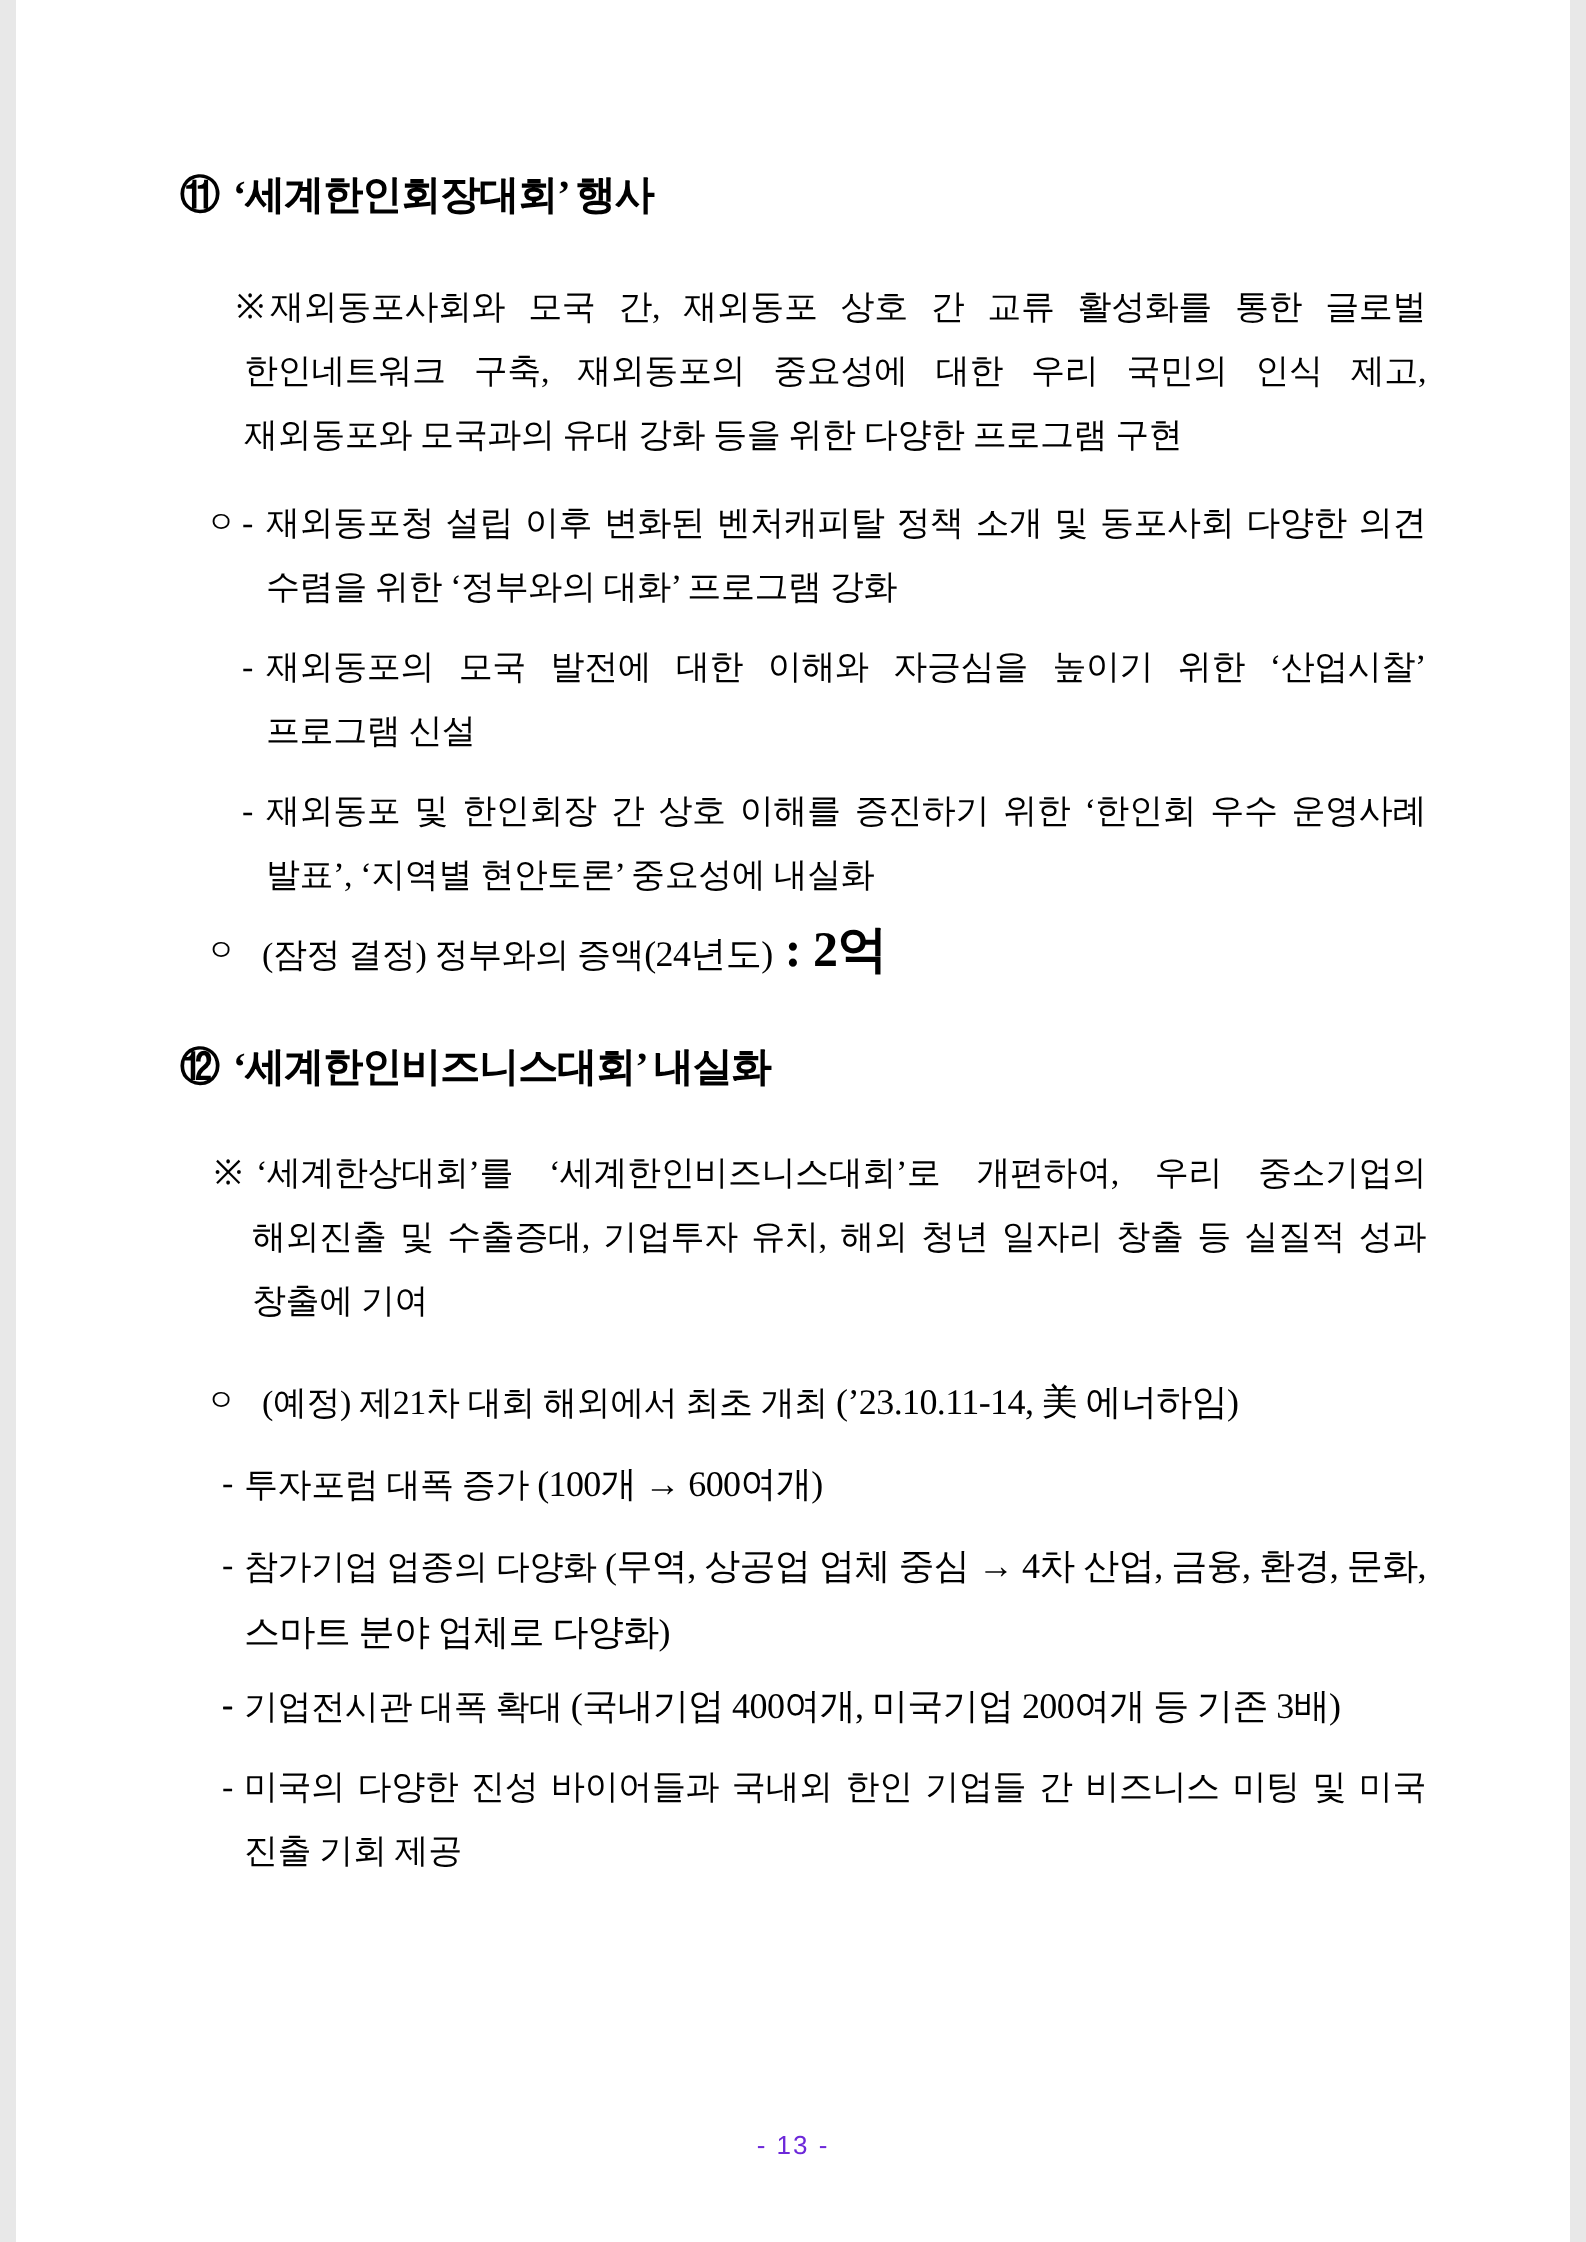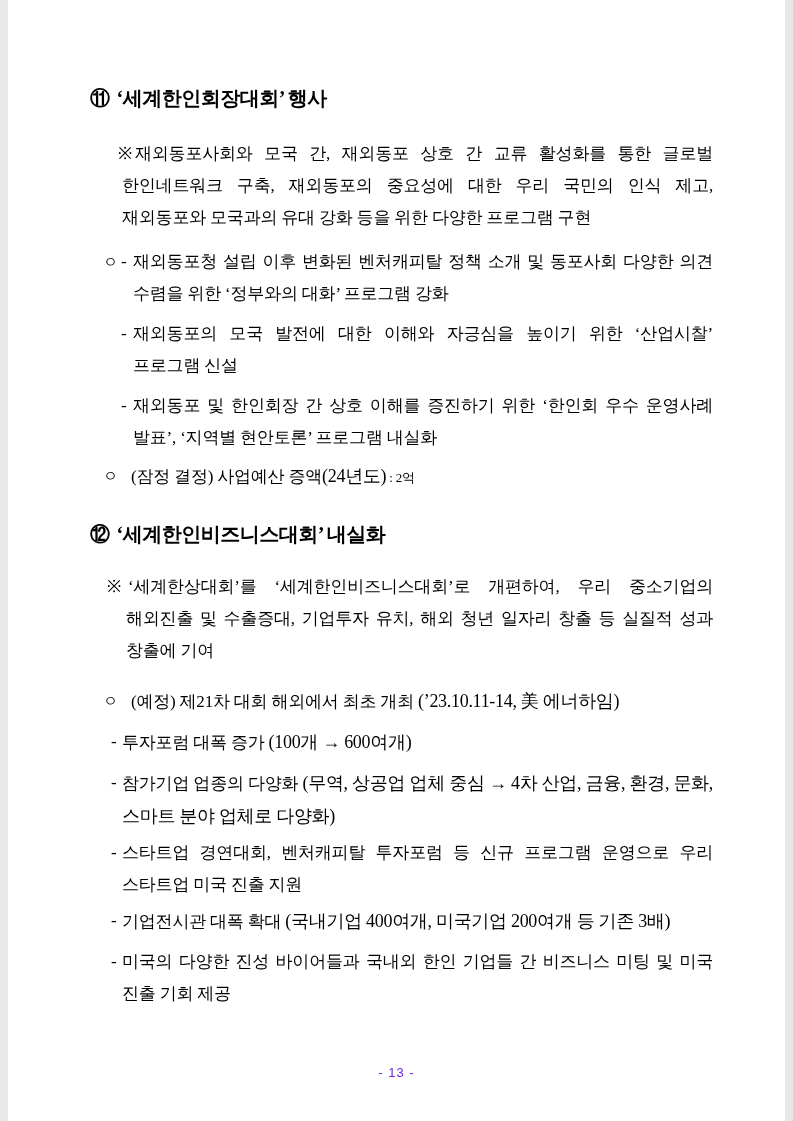--- a/index.html
+++ b/index.html
@@ -49,21 +49,21 @@
   .dash2 { padding-left: 32px; text-align: justify; }
   .dash2 .marker { left: 21px; }
   .mt-18 { margin-top: 18px; }
   .mt-12 { margin-top: 12px; }
   .mt-10 { margin-top: 10px; }
   .mt-8  { margin-top: 8px; }
   .mt-6  { margin-top: 6px; }
   .mt-4  { margin-top: 4px; }
 
   .small { font-size: 18px; letter-spacing: -0.3px; }
-  .big   { font-size: 13px; }
+  .big   { font-size: 25px; font-weight: bold; }
 
   .footer {
     position: absolute;
     left: 0; right: 0;
     bottom: 32px;
     text-align: center;
     font-size: 13px;
     color: #6d28d9;
     letter-spacing: 1px;
     font-family: "Liberation Sans", "DejaVu Sans", sans-serif;
@@ -92,26 +92,26 @@
     <span>재외동포청 설립 이후 변화된 벤처캐피탈 정책 소개 및 동포사회 다양한 의견 수렴을 위한 ‘정부와의 대화’ 프로그램 강화</span>
   </div>
 
   <div class="block dash1 mt-8">
     <span class="marker">-</span>
     <span>재외동포의 모국 발전에 대한 이해와 자긍심을 높이기 위한 ‘산업시찰’ 프로그램 신설</span>
   </div>
 
   <div class="block dash1 mt-8">
     <span class="marker">-</span>
-    <span>재외동포 및 한인회장 간 상호 이해를 증진하기 위한 ‘한인회 우수 운영사례 발표’, ‘지역별 현안토론’ 프로그램 내실화</span>
+    <span>재외동포 및 한인회장 간 상호 이해를 증진하기 위한 ‘한인회 우수 운영사례 발표’, ‘지역별 현안토론’ 중요성에 내실화</span>
   </div>
 
   <div class="block oitem mt-6">
     <span class="marker">ㅇ</span>
-    <span>(잠정 결정) 사업예산 증액</span><span class="small">(24년도)</span><span class="big"> : 2억</span>
+    <span>(잠정 결정) 정부와의 증액</span><span class="small">(24년도)</span><span class="big"> : 2억</span>
   </div>
 
   <div class="sec-title mt-h2">
     <span class="sec-num">⑫</span><span>‘세계한인비즈니스대회’ 내실화</span>
   </div>
 
   <div class="block note2">
     <span class="marker">※</span>
     <span>‘세계한상대회’를 ‘세계한인비즈니스대회’로 개편하여, 우리 중소기업의 해외진출 및 수출증대, 기업투자 유치, 해외 청년 일자리 창출 등 실질적 성과 창출에 기여</span>
   </div>
@@ -126,21 +126,20 @@
     <span>투자포럼 대폭 증가 </span><span class="small">(100개 → 600여개)</span>
   </div>
 
   <div class="block dash2 mt-8">
     <span class="marker">-</span>
     <span>참가기업 업종의 다양화 </span><span class="small">(무역, 상공업 업체 중심 → 4차 산업, 금융, 환경, 문화, 스마트 분야 업체로 다양화)</span>
   </div>
 
   <div class="block dash2 mt-4">
     <span class="marker">-</span>
-    <span>스타트업 경연대회, 벤처캐피탈 투자포럼 등 신규 프로그램 운영으로 우리 스타트업 미국 진출 지원</span>
   </div>
 
   <div class="block dash2 mt-4">
     <span class="marker">-</span>
     <span>기업전시관 대폭 확대 </span><span class="small">(국내기업 400여개, 미국기업 200여개 등 기존 3배)</span>
   </div>
 
   <div class="block dash2 mt-8">
     <span class="marker">-</span>
     <span>미국의 다양한 진성 바이어들과 국내외 한인 기업들 간 비즈니스 미팅 및 미국 진출 기회 제공</span>

